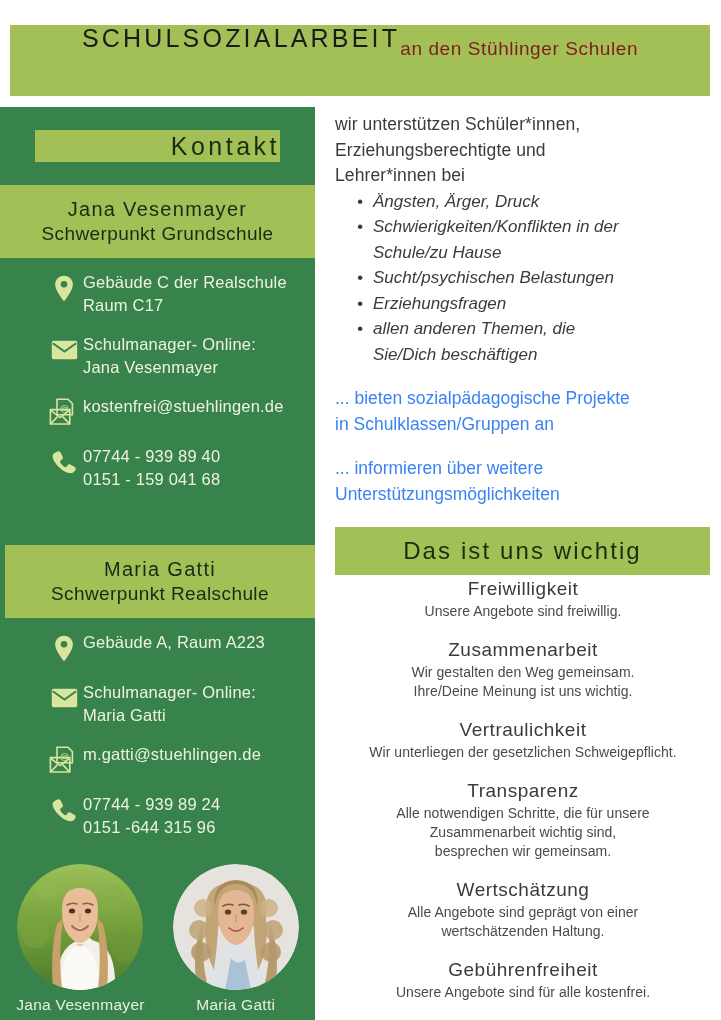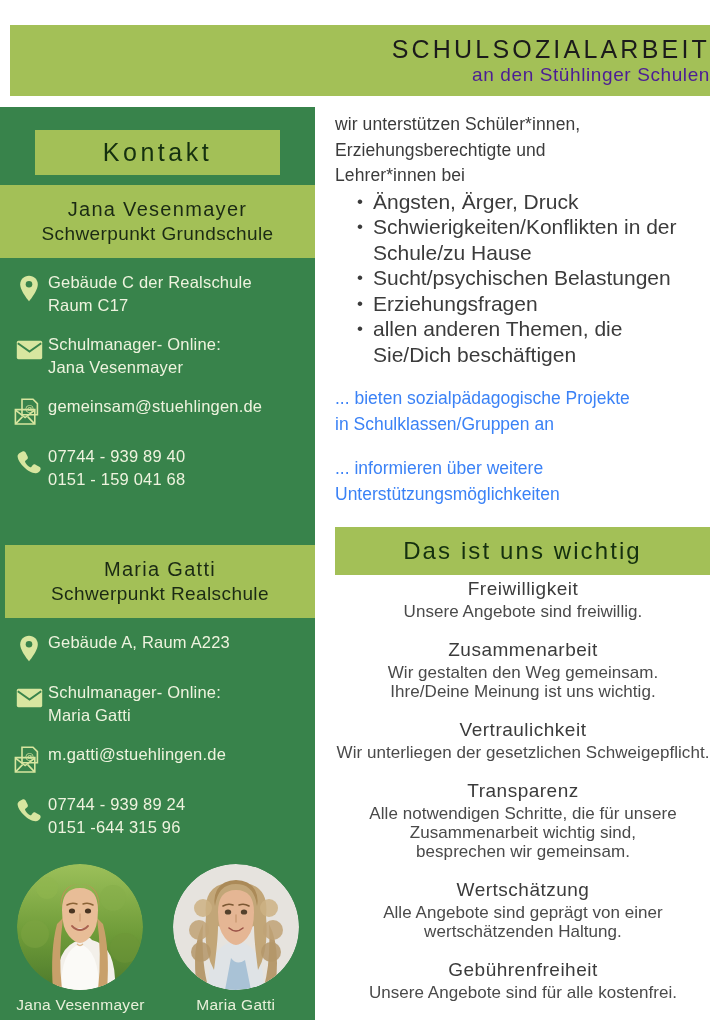--- a/index.html
+++ b/index.html
@@ -7,41 +7,41 @@
     width:721px;height:1020px;position:relative;overflow:hidden;
     background:#ffffff;
     font-family:"Liberation Sans","DejaVu Sans",sans-serif;
     -webkit-font-smoothing:antialiased;
   }
 
   
   .header-band{
     position:absolute;left:10px;top:25px;width:700px;height:71px;
     background:#a3c057;
-    display:flex;flex-direction:column;align-items:flex-end;justify-content:center;
+    display:flex;flex-direction:row;align-items:flex-start;justify-content:center;
     box-sizing:border-box;
   }
   .header-title{
     font-size:25px;letter-spacing:3.2px;color:#1b1b1b;font-weight:400;
     line-height:1.05;white-space:nowrap;
   }
   .header-sub{
-    font-size:19px;letter-spacing:0.6px;color:#4c1d95;font-weight:400;
-    margin-top:3px;line-height:1.05;white-space:nowrap;
+    font-size:19px;letter-spacing:0.6px;color:#7f1d1d;font-weight:400;
+    margin-top:14px;line-height:1.05;white-space:nowrap;
   }
 
   
   .sidebar{
     position:absolute;left:0;top:107px;width:315px;height:913px;
     background:#38834b;
   }
   .kontakt-box{
-    position:absolute;left:35px;top:23px;width:245px;height:45px;
+    position:absolute;left:35px;top:23px;width:245px;height:32px;
     background:#a3c057;
-    display:flex;align-items:center;justify-content:center;
+    display:flex;align-items:center;justify-content:flex-end;
   }
   .kontakt-title{
     font-size:25px;letter-spacing:3.5px;color:#15300f;font-weight:400;
     white-space:nowrap;
   }
 
   .person-band{
     position:absolute;left:0;width:315px;background:#a3c057;
     display:flex;flex-direction:column;align-items:center;justify-content:center;
     box-sizing:border-box;
@@ -56,21 +56,21 @@
     font-size:19px;letter-spacing:0.4px;color:#1b2a14;font-weight:400;
     line-height:1.25;white-space:nowrap;
   }
 
   .contact-list{position:absolute;left:0;width:315px;}
   .contact-list.list-1{top:163px;}
   .contact-list.list-2{top:523px;}
 
   .contact-row{
     display:flex;align-items:flex-start;
-    padding-left:10px;margin-bottom:15px;
+    padding-left:0;margin-bottom:15px;margin-left:45px;
   }
   .contact-row .ico{
     flex:0 0 38px;width:38px;height:34px;
     display:flex;align-items:center;justify-content:center;
     margin-top:1px;
   }
   .contact-text{
     color:#eef3de;font-size:16.5px;line-height:23px;letter-spacing:0.2px;
     font-weight:400;padding-top:1px;
   }
@@ -93,21 +93,21 @@
   
   .right-col{
     position:absolute;left:335px;top:112px;width:380px;
   }
   .intro-text{
     color:#3b3b3b;font-size:17.5px;line-height:25.5px;letter-spacing:0.1px;
   }
   .intro-text div{white-space:nowrap;}
   .bullets{
     list-style:none;margin:0;padding:0 0 0 22px;
-    color:#3b3b3b;font-size:21px;line-height:25.5px;
+    color:#3b3b3b;font-size:17px;line-height:25.5px;font-style:italic;
   }
   .bullets li{position:relative;padding-left:16px;}
   .bullets li::before{
     content:"•";position:absolute;left:0;top:0;color:#3b3b3b;font-size:17px;
   }
   .bullets li div{white-space:nowrap;}
 
   .para{
     color:#3b82f6;font-size:17.5px;line-height:25.5px;margin-top:19px;
   }
@@ -124,21 +124,21 @@
   }
   .values-list{
     position:absolute;left:325px;top:576px;width:396px;text-align:center;
   }
   .value-item{margin-bottom:16px;}
   .value-name{
     color:#3b3b3b;font-size:19px;letter-spacing:0.5px;line-height:25px;
     white-space:nowrap;
   }
   .value-desc{
-    color:#4a4a4a;font-size:17px;line-height:19px;letter-spacing:0.05px;
+    color:#4a4a4a;font-size:14px;line-height:19px;letter-spacing:0.05px;
     margin-top:1px;
   }
   .value-desc div{white-space:nowrap;}
 </style>
 </head>
 <body>
 
 <div class="header-band">
   <div class="header-title">SCHULSOZIALARBEIT</div>
   <div class="header-sub">an den Stühlinger Schulen</div>
@@ -187,21 +187,21 @@
       <span class="ico">
         <svg width="30" height="28" viewBox="0 0 30 28">
           <path d="M8 1.2 h11 l4.4 4.4 v11.2 h-15.4 z" fill="none" stroke="#d8e6a0" stroke-width="1.6"></path>
           <text x="15.5" y="12.6" font-size="9" fill="#d8e6a0" text-anchor="middle" font-family="DejaVu Sans, sans-serif">@</text>
           <path d="M1.4 11.6 h19.4 v14.4 h-19.4 z" fill="none" stroke="#d8e6a0" stroke-width="1.6"></path>
           <path d="M1.8 12.4 L11.1 19.6 L20.4 12.4" fill="none" stroke="#d8e6a0" stroke-width="1.6"></path>
           <path d="M1.8 25.6 L8.6 18.6 M20.4 25.6 L13.6 18.6" fill="none" stroke="#d8e6a0" stroke-width="1.6"></path>
         </svg>
       </span>
       <span class="contact-text">
-        <div>gemeinsam@stuehlingen.de</div>
+        <div>kostenfrei@stuehlingen.de</div>
       </span>
     </div>
 
     <div class="contact-row">
       <span class="ico">
         <svg width="24" height="25" viewBox="0 0 24 25">
           <path d="M5.4 1.4c1.4-0.6 2.6 0 3.2 1.2l2 3.8c0.6 1.2 0.3 2.3-0.7 3.1l-1.5 1.2c-0.4 0.3-0.5 0.7-0.3 1.2 0.9 2.2 2.8 4.2 5 5.3 0.5 0.2 0.9 0.1 1.2-0.3l1.3-1.6c0.8-1 1.9-1.2 3-0.6l3.7 2c1.2 0.7 1.7 1.9 1.1 3.2-0.8 1.8-2.6 3.3-4.7 3.4C12 23.6 1.2 13.4 0.6 6.6 0.4 4.3 2.9 2.4 5.4 1.4z" fill="#d8e6a0"></path>
         </svg>
       </span>
       <span class="contact-text">

